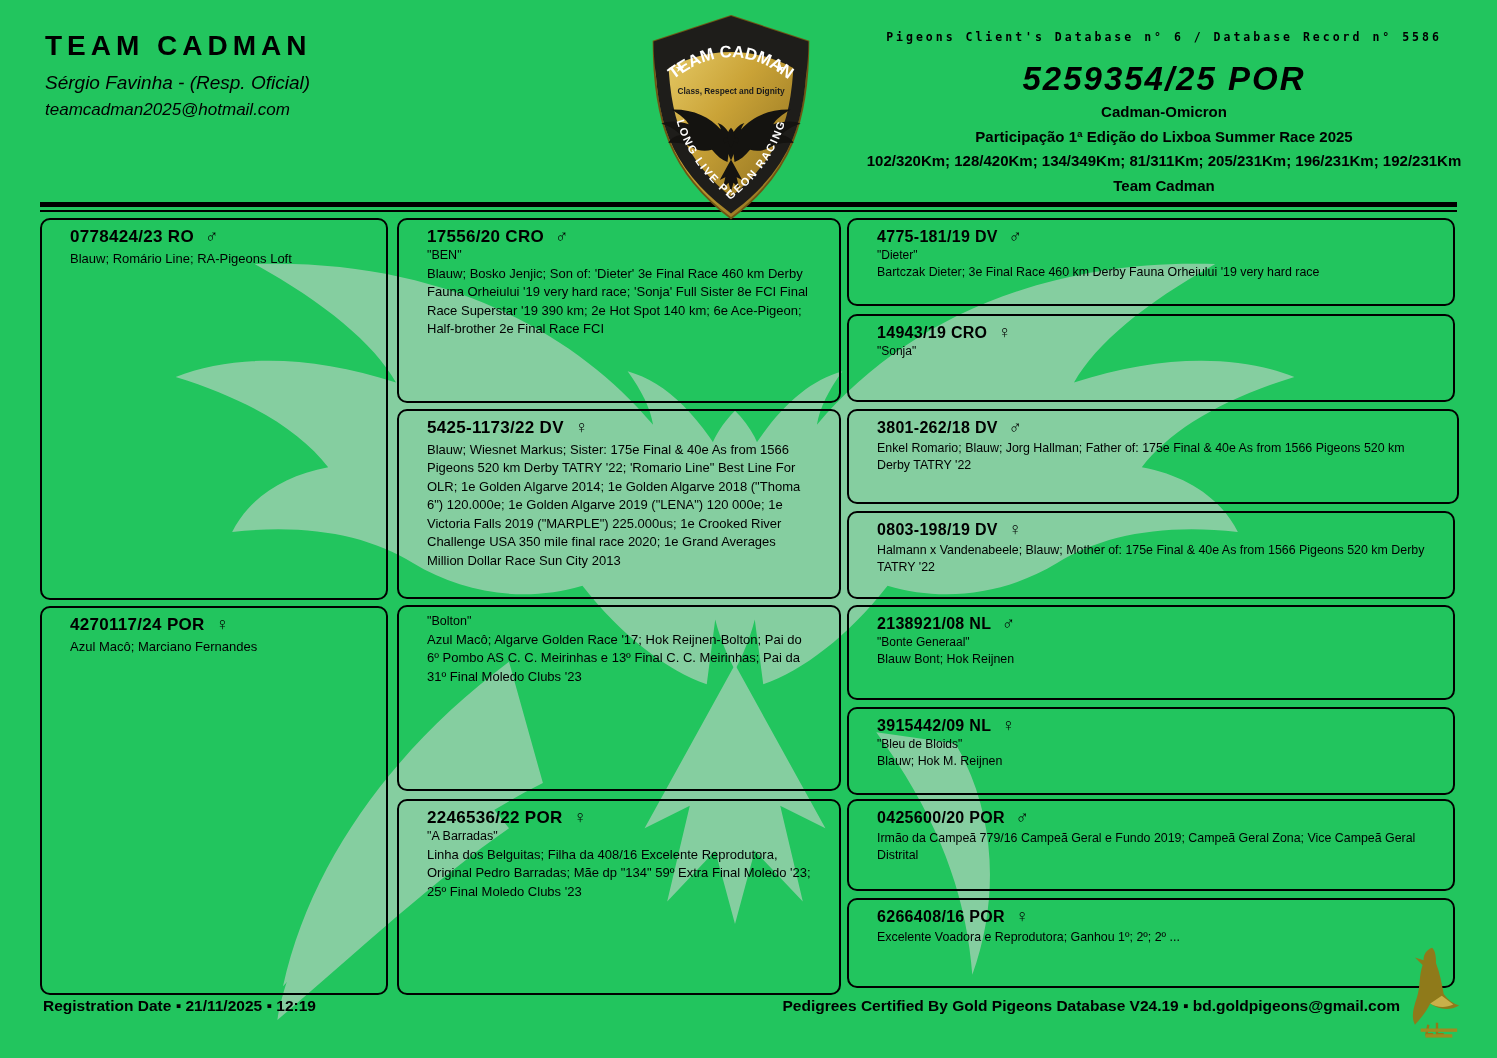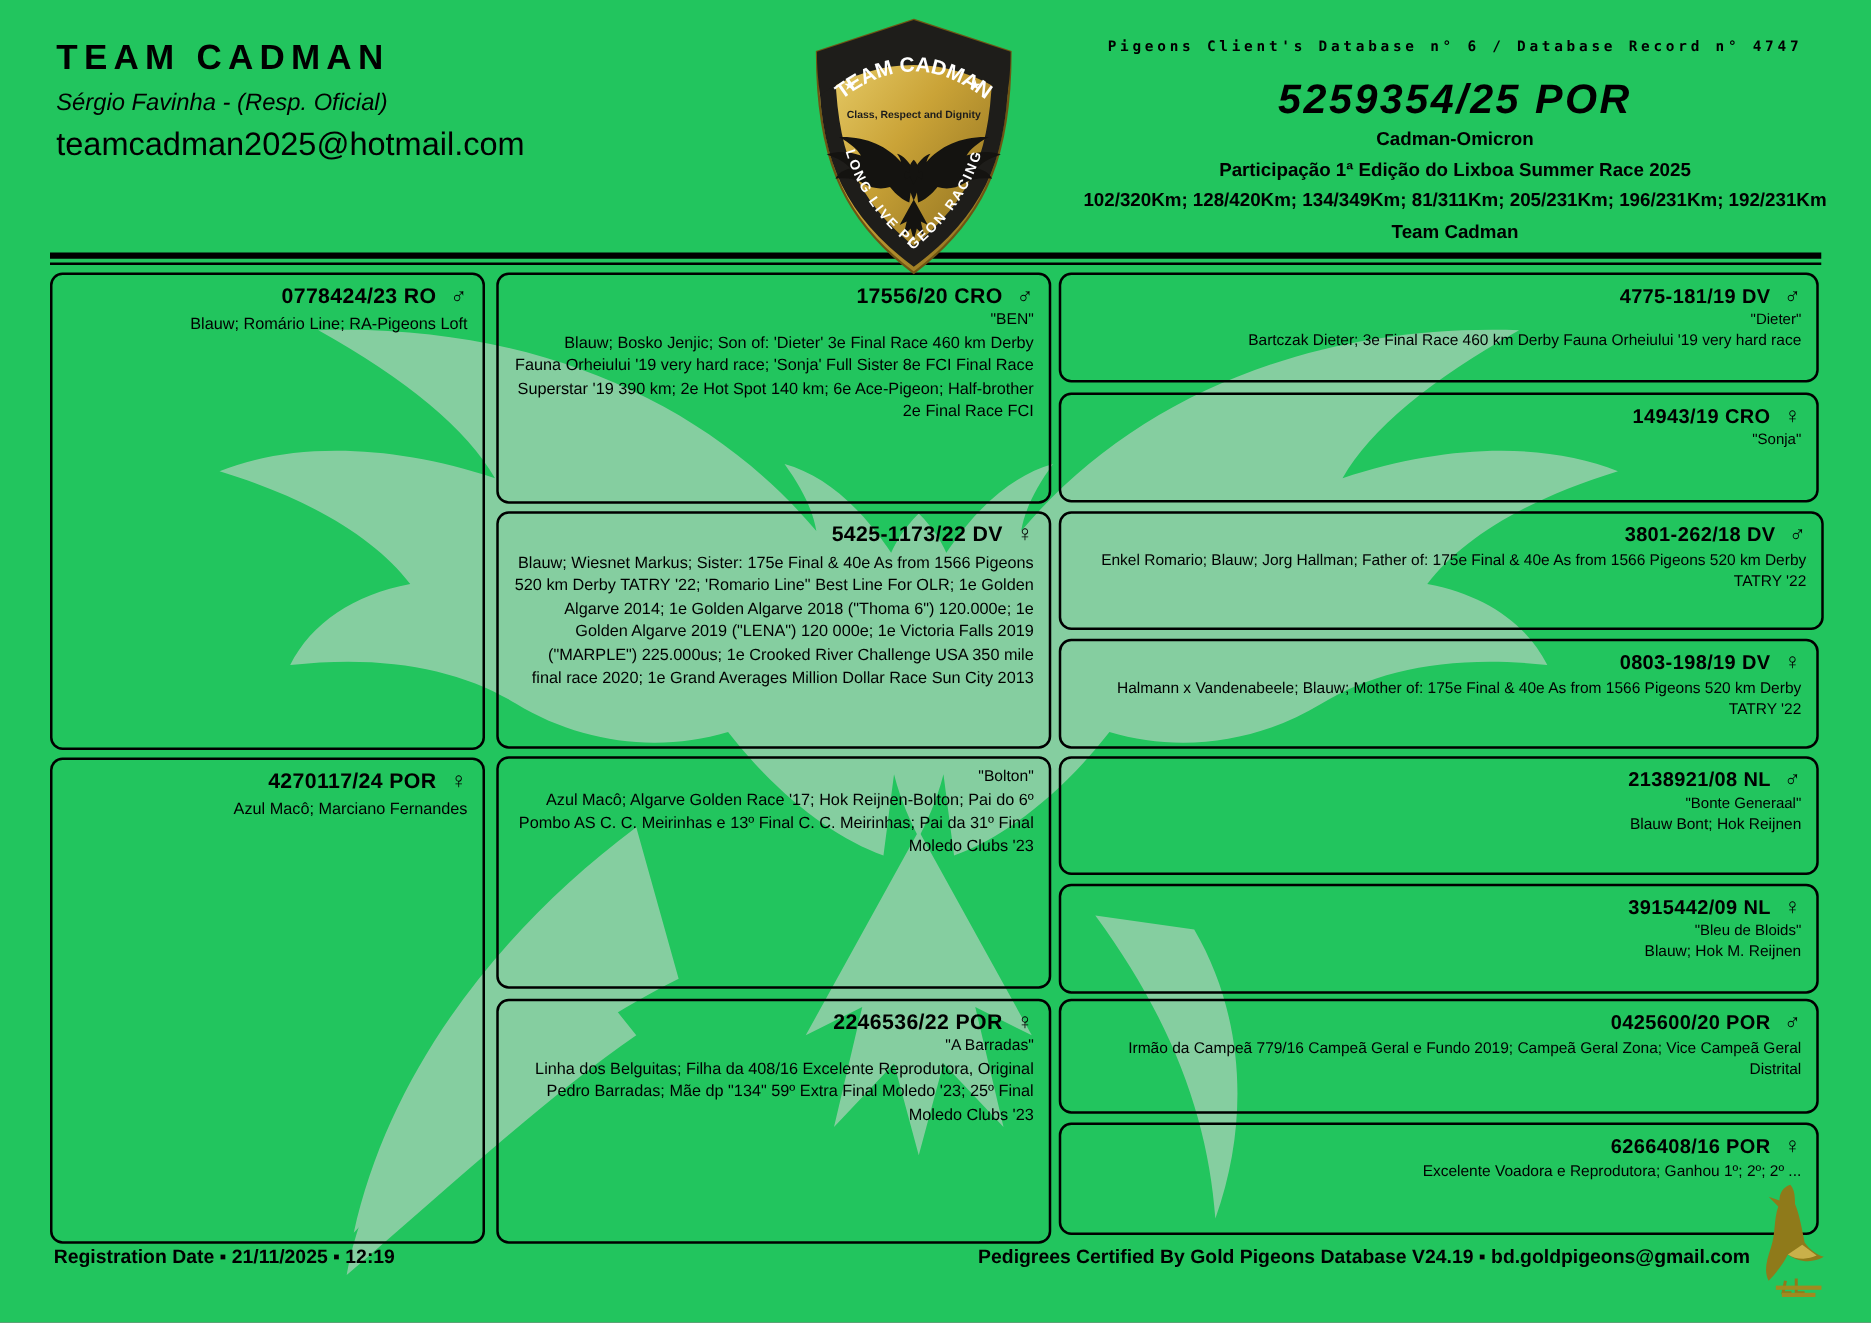--- a/index.html
+++ b/index.html
@@ -9,43 +9,43 @@
     background:#22c55e;
     font-family:"Liberation Sans", sans-serif;
     color:#000;
     overflow:hidden;
     margin:0 auto;
   }
   
   .hdr-left{position:absolute;left:45px;top:30px;z-index:2;}
   .team-logo-text{font-size:28px;font-weight:900;letter-spacing:5px;}
   .resp-line{font-style:italic;font-size:19px;margin-top:10px;}
-  .email-line{font-size:26px;margin-top:6px;}
+  .email-line{font-style:italic;font-size:17px;margin-top:6px;}
 
   .hdr-right{position:absolute;left:858px;top:30px;width:612px;text-align:center;z-index:2;}
   .db-line{font-family:"DejaVu Sans Mono", monospace;font-size:11.5px;font-weight:bold;letter-spacing:3px;white-space:nowrap;}
   .ring-big{font-size:33px;font-weight:900;font-style:italic;letter-spacing:2px;margin-top:16px;}
   .hdr-sub{font-size:15px;font-weight:bold;line-height:1.38;margin-top:4px;}
 
   .shield-wrap{position:absolute;left:643px;top:12px;width:176px;height:212px;z-index:3;}
 
   .rule{position:absolute;left:40px;top:202px;width:1417px;height:10px;
         border-top:5px solid #000;border-bottom:2px solid #000;z-index:1;box-sizing:border-box;}
 
   
   .watermark{position:absolute;left:170px;top:140px;width:1130px;height:880px;z-index:0;opacity:0.55;}
 
   
   .pbox{
     position:absolute;
     border:2.5px solid #000;
     border-radius:10px;
     box-sizing:border-box;
-    text-align:right;
-    padding:6px 12px;
+    text-align:left;
+    padding:6px 28px;
     background:transparent;
     z-index:1;
   }
   .pbox-title{font-size:17px;font-weight:bold;letter-spacing:0.3px;}
   .pbox-title .sex{margin-left:6px;font-size:18px;}
   .pbox-name{font-size:12.5px;margin-top:1px;}
   .pbox-desc{font-size:13px;line-height:1.42;margin-top:3px;}
   .small .pbox-title{font-size:16px;}
   .small .pbox-name{font-size:12px;}
   .small .pbox-desc{font-size:12.4px;line-height:1.4;margin-top:2px;}
@@ -104,21 +104,21 @@
       <text x="100" y="93" font-size="9.5" font-weight="bold" fill="#1c1c1c" text-anchor="middle" font-family="Liberation Sans, sans-serif">Class, Respect and Dignity</text>
       <use href="#eagleGroup" transform="translate(100 152) scale(0.40) translate(-200 -148)" fill="#141310"></use>
       <path id="arcRing" d="M29 60 C31 128 51 172 97 210 L103 210 C149 172 169 128 171 60" fill="none"></path>
       <text font-size="12.5" font-weight="bold" fill="#ffffff" letter-spacing="2" font-family="Liberation Sans, sans-serif">
         <textPath href="#arcRing" startOffset="50%" text-anchor="middle">LONG LIVE PIGEON RACING</textPath>
       </text>
     </svg>
   </div>
 
   <div class="hdr-right">
-    <div class="db-line">Pigeons Client's Database n° 6 / Database Record n° 4747</div>
+    <div class="db-line">Pigeons Client's Database n° 6 / Database Record n° 5586</div>
     <div class="ring-big">5259354/25 POR</div>
     <div class="hdr-sub">Cadman-Omicron</div>
     <div class="hdr-sub">Participação 1ª Edição do Lixboa Summer Race 2025</div>
     <div class="hdr-sub">102/320Km; 128/420Km; 134/349Km; 81/311Km; 205/231Km; 196/231Km; 192/231Km</div>
     <div class="hdr-sub">Team Cadman</div>
   </div>
 
   <div class="rule"></div>
 
   <div class="pbox" style="left:40px;top:218px;width:348px;height:382px;">

